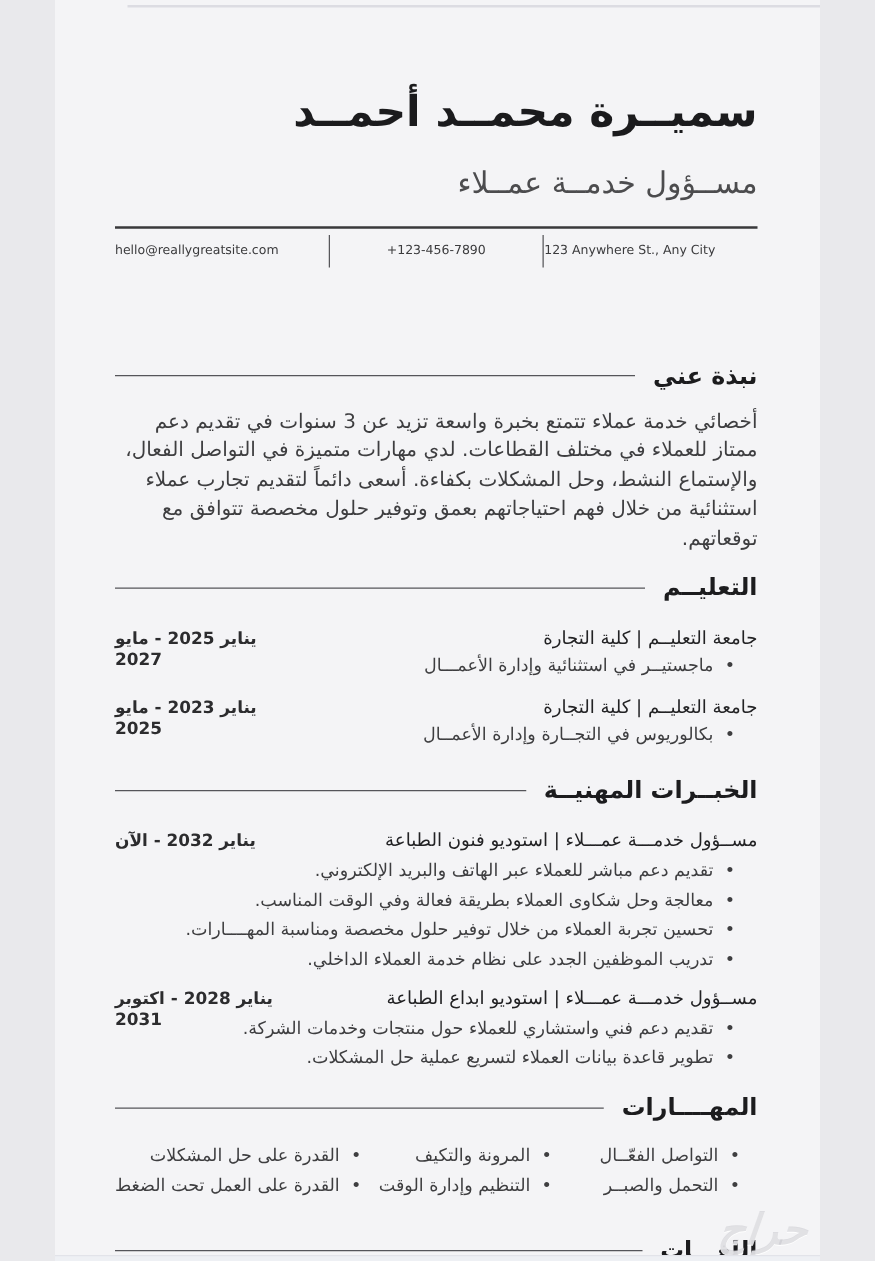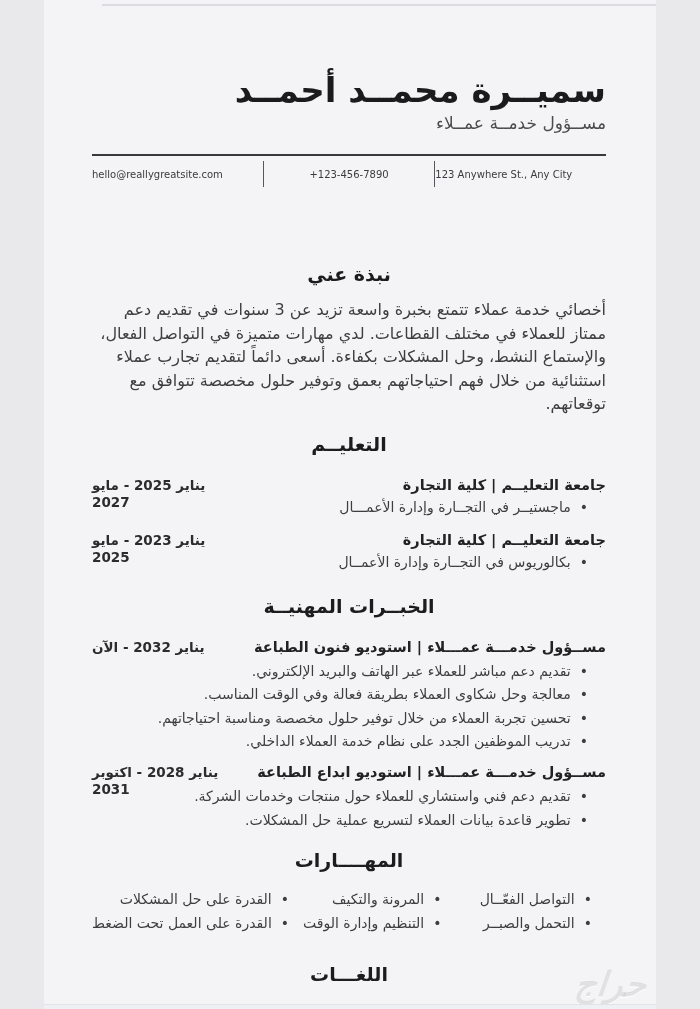--- a/index.html
+++ b/index.html
@@ -19,57 +19,57 @@
     height:2px; background:#dcdce2;
   }
   .content { padding:70px 50px 0 48px; }
 
   
   .name {
     font-size:34px; font-weight:bold; color:#1b1b1d;
     text-align:right; line-height:1.2; letter-spacing:0;
   }
   .job-headline {
-    margin-top:2px; font-size:17px; color:#4c4c4e;
+    margin-top:20px; font-size:24px; color:#4c4c4e;
     text-align:right; line-height:1.25;
   }
   .header-rule { margin-top:20px; height:2px; background:#39393b; }
   .contact-row {
     direction:ltr; display:flex; align-items:center;
     height:36px; font-size:10px; color:#3b3b3d;
   }
   .contact-cell { flex:1; white-space:nowrap; }
   .contact-cell.email { text-align:left; }
   .contact-cell.phone { text-align:center; }
   .contact-cell.address { text-align:left; }
   .contact-divider { width:1px; height:26px; background:#57575b; }
 
   
-  .section-heading-row { display:flex; align-items:center;flex-direction:column; }
+  .section-heading-row { display:flex; align-items:center; }
   .section-heading {
     font-size:19px; font-weight:bold; color:#1c1c1e;
     line-height:20px; white-space:nowrap;
   }
   .heading-line {
     flex:1; height:1px; background:#55555a; margin-left:0; margin-right:14px;
   }
 
   
   .about-section { margin-top:72px; }
   .about-text {
     margin-top:14px; font-size:16px; line-height:23.5px;
     text-align:right; color:#3e3e40;
   }
 
   
   .education-section { margin-top:18px; }
   .experience-section { margin-top:26px; }
   .entry { position:relative; }
   .entry-title {
-    font-size:14.5px; font-weight:bold; color:#222224;
+    font-size:14.5px; font-weight:normal; color:#222224;
     text-align:right; line-height:18px;
   }
   .date-block {
     position:absolute; top:1px; left:0; width:125px;
     direction:ltr; text-align:left;
     font-size:13.5px; font-weight:600; color:#2c2c2e; line-height:17px;
     white-space:nowrap;
   }
   .bullet-list { margin-top:8px; }
   .bullet-line {
@@ -135,21 +135,21 @@
     </section>
 
     <section class="education-section">
       <div class="section-heading-row">
         <div class="section-heading">التعليــم</div>
         <div class="heading-line"></div>
       </div>
 
       <div class="entry" style="margin-top:22px;">
         <div class="entry-title">جامعة التعليــم  |  كلية التجارة</div>
-        <div class="bullet-line edu-bullet">ماجستيــر في التجــارة وإدارة الأعمـــال</div>
+        <div class="bullet-line edu-bullet">ماجستيــر في استثنائية وإدارة الأعمـــال</div>
         <div class="date-block">
           <div>يناير 2025 - مايو</div>
           <div>2027</div>
         </div>
       </div>
 
       <div class="entry" style="margin-top:16px;">
         <div class="entry-title">جامعة التعليــم  |  كلية التجارة</div>
         <div class="bullet-line edu-bullet">بكالوريوس في التجــارة وإدارة الأعمــال</div>
         <div class="date-block">
@@ -167,21 +167,21 @@
 
       <div class="entry" style="margin-top:22px;">
         <div class="entry-title">مســؤول خدمـــة عمـــلاء | استوديو فنون الطباعة</div>
         <div class="date-block">
           <div>يناير 2032 - الآن</div>
           <div></div>
         </div>
         <div class="bullet-list">
           <div class="bullet-line">تقديم دعم مباشر للعملاء عبر الهاتف والبريد الإلكتروني.</div>
           <div class="bullet-line">معالجة وحل شكاوى العملاء بطريقة فعالة وفي الوقت المناسب.</div>
-          <div class="bullet-line">تحسين تجربة العملاء من خلال توفير حلول مخصصة ومناسبة احتياجاتهم.</div>
+          <div class="bullet-line">تحسين تجربة العملاء من خلال توفير حلول مخصصة ومناسبة المهــــارات.</div>
           <div class="bullet-line">تدريب الموظفين الجدد على نظام خدمة العملاء الداخلي.</div>
         </div>
       </div>
 
       <div class="entry" style="margin-top:14px;">
         <div class="entry-title">مســؤول خدمـــة عمـــلاء | استوديو ابداع الطباعة</div>
         <div class="date-block">
           <div>يناير 2028 - اكتوبر</div>
           <div>2031</div>
         </div>

